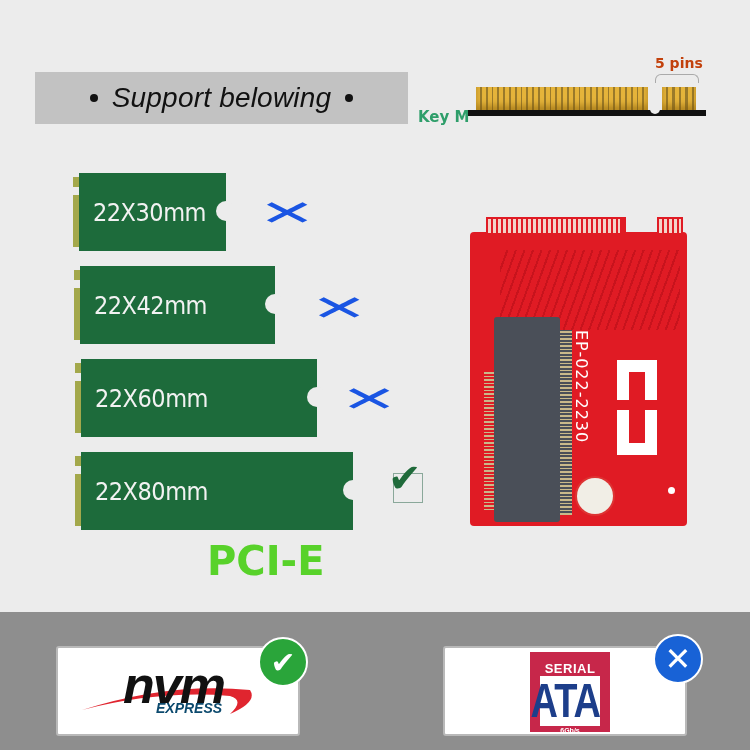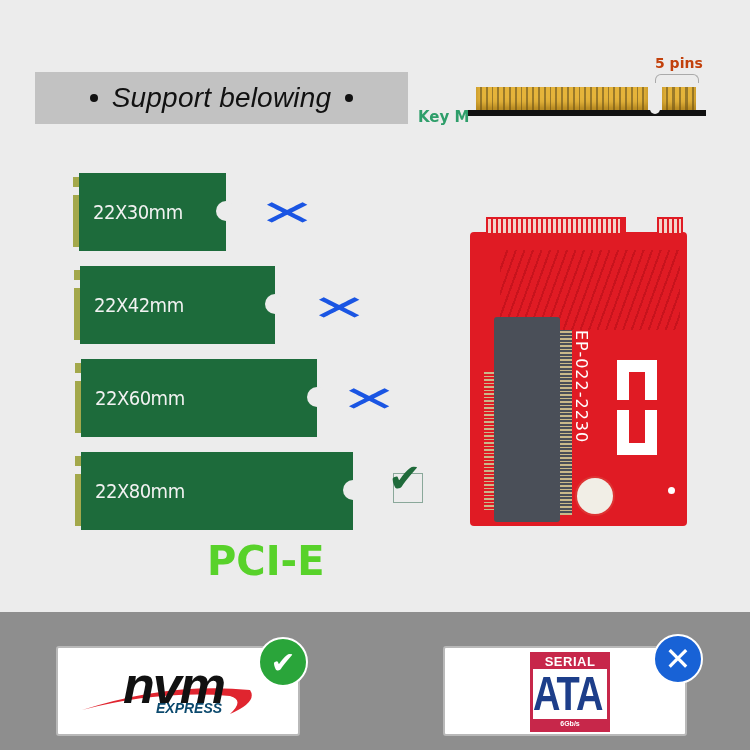--- a/index.html
+++ b/index.html
@@ -15,21 +15,21 @@
   .keym-label { left: 418px; top: 94px; font-size: 15px; font-weight: bold; color: #2e9e6a; font-family: "DejaVu Sans", sans-serif; margin-top: 14px; }
   .pins-label { left: 655px; top: 55px; font-size: 14px; color: #c2410c; font-family: "DejaVu Sans", sans-serif; font-weight: bold; }
   .brace { left: 655px; top: 74px; width: 42px; height: 8px; border: 1.5px solid #aaa; border-bottom: none; border-radius: 6px 6px 0 0; }
   .conn-base { left: 468px; top: 110px; width: 238px; height: 6px; background: #111; }
   .pins-a { left: 476px; top: 87px; width: 172px; height: 24px; background: repeating-linear-gradient(90deg, #e5b43a 0 4px, #9a7a2a 4px 5.8px); box-shadow: inset 0 -6px 6px rgba(120,80,0,0.45); }
   .pins-b { left: 662px; top: 87px; width: 34px; height: 24px; background: repeating-linear-gradient(90deg, #e5b43a 0 4px, #9a7a2a 4px 6.5px); box-shadow: inset 0 -6px 6px rgba(120,80,0,0.45); }
   .notch { left: 650px; top: 104px; width: 10px; height: 10px; background: #ececec; border-radius: 50%; }
 
   
   .card { position: absolute; height: 78px; background: #1d6b3b; display: flex; align-items: center; }
-  .card .lbl { color: #f2f2f2; font-size: 20px; margin-left: 14px; font-family: "DejaVu Sans", sans-serif; font-stretch: condensed; letter-spacing: -0.5px; }
+  .card .lbl { color: #f2f2f2; font-size: 25px; margin-left: 14px; font-family: "DejaVu Sans", sans-serif; font-stretch: condensed; letter-spacing: -0.5px; }
   .card .gold-top { position: absolute; left: -6px; top: 4px; width: 6px; height: 10px; background: #a3a84b; }
   .card .gold-main { position: absolute; left: -6px; top: 22px; width: 6px; height: 52px; background: #a3a84b; }
   .card .half-notch { position: absolute; right: -10px; top: 28px; width: 20px; height: 20px; border-radius: 50%; background: #ececec; }
 
   .xmark { position: absolute; font-family: "DejaVu Sans", sans-serif; font-weight: bold; color: #1a55e3; font-size: 46px; line-height: 1; transform: scaleX(1.5) scaleY(0.75); }
 
   .checkbox { left: 393px; top: 473px; width: 28px; height: 28px; border: 1.5px solid #8aa89a; }
   .checkmark { left: 388px; top: 455px; font-size: 40px; color: #1f6a3a; font-family: "DejaVu Sans", sans-serif; font-weight: bold; }
 
   .pcie { left: 207px; top: 538px; font-size: 40px; font-weight: bold; color: #58d22a; font-family: "DejaVu Sans", sans-serif; }
@@ -56,23 +56,23 @@
   .sata-box { left: 443px; width: 244px; }
 
   .nvm-text { left: 92px; top: 655px; font-size: 52px; font-weight: bold; font-style: italic; color: #111; font-family: "Liberation Sans", sans-serif; letter-spacing: -2px; margin-left: 31px; }
   .nvm-swoosh { left: 80px; top: 680px; width: 180px; height: 40px; }
   .express-text { left: 156px; top: 700px; font-size: 14px; font-weight: bold; font-style: italic; color: #0c4a6e; font-family: "Liberation Sans", sans-serif; }
 
   .status-circle { position: absolute; width: 50px; height: 50px; border-radius: 50%; border: 2px solid #fff; display: flex; align-items: center; justify-content: center; color: #fff; font-weight: bold; font-family: "DejaVu Sans", sans-serif; box-sizing: border-box; }
   .ok-circle { left: 258px; top: 637px; background: #2aa53a; font-size: 30px; }
   .no-circle { left: 653px; top: 634px; background: #1862d6; font-size: 32px; }
 
-  .sata-logo { left: 530px; top: 652px; width: 80px; height: 80px; background: #c7274a; box-sizing: border-box; padding: 3px; }
+  .sata-logo { left: 530px; top: 652px; width: 80px; height: 80px; background: #c7274a; box-sizing: border-box; padding: 10px; }
   .sata-logo .serial { color: #fff; font-size: 13px; font-weight: bold; text-align: center; line-height: 14px; font-family: "Liberation Sans", sans-serif; letter-spacing: 0.5px; }
-  .sata-logo .inner { background: #fff; height: 50px; display: flex; align-items: center; justify-content: flex-start; }
+  .sata-logo .inner { background: #fff; height: 50px; display: flex; align-items: center; justify-content: flex-end; }
   .sata-logo .ata { color: #1d3e8a; font-size: 38px; font-weight: bold; font-family: "Liberation Sans", sans-serif; transform: scaleY(1.25); letter-spacing: -1px; }
   .sata-logo .speed { color: #fff; font-size: 7px; font-weight: bold; text-align: center; line-height: 9px; }
 </style>
 </head>
 <body>
 
 <div class="abs banner">
   <span class="dot"></span>
   <span class="txt">Support belowing</span>
   <span class="dot"></span>

